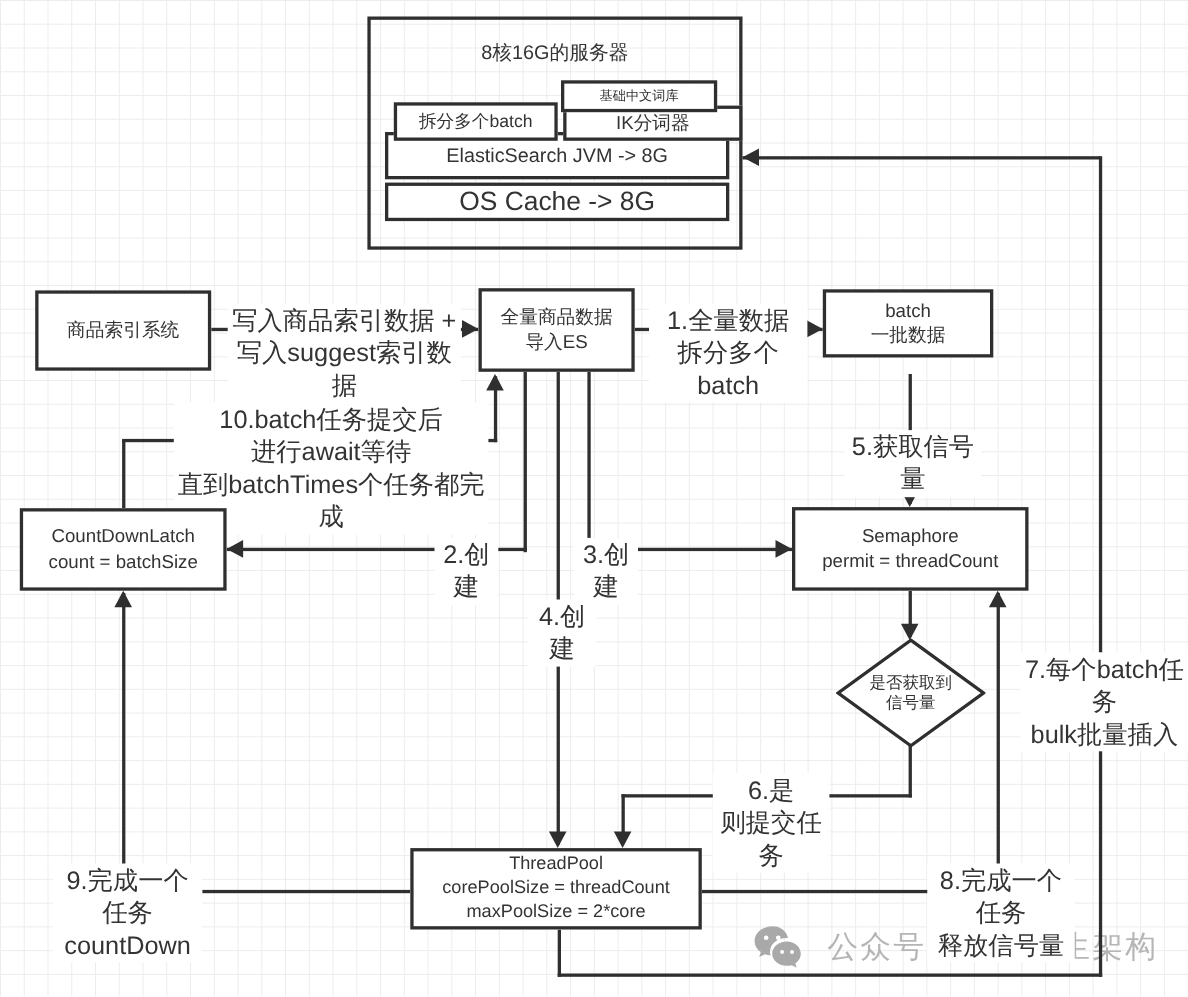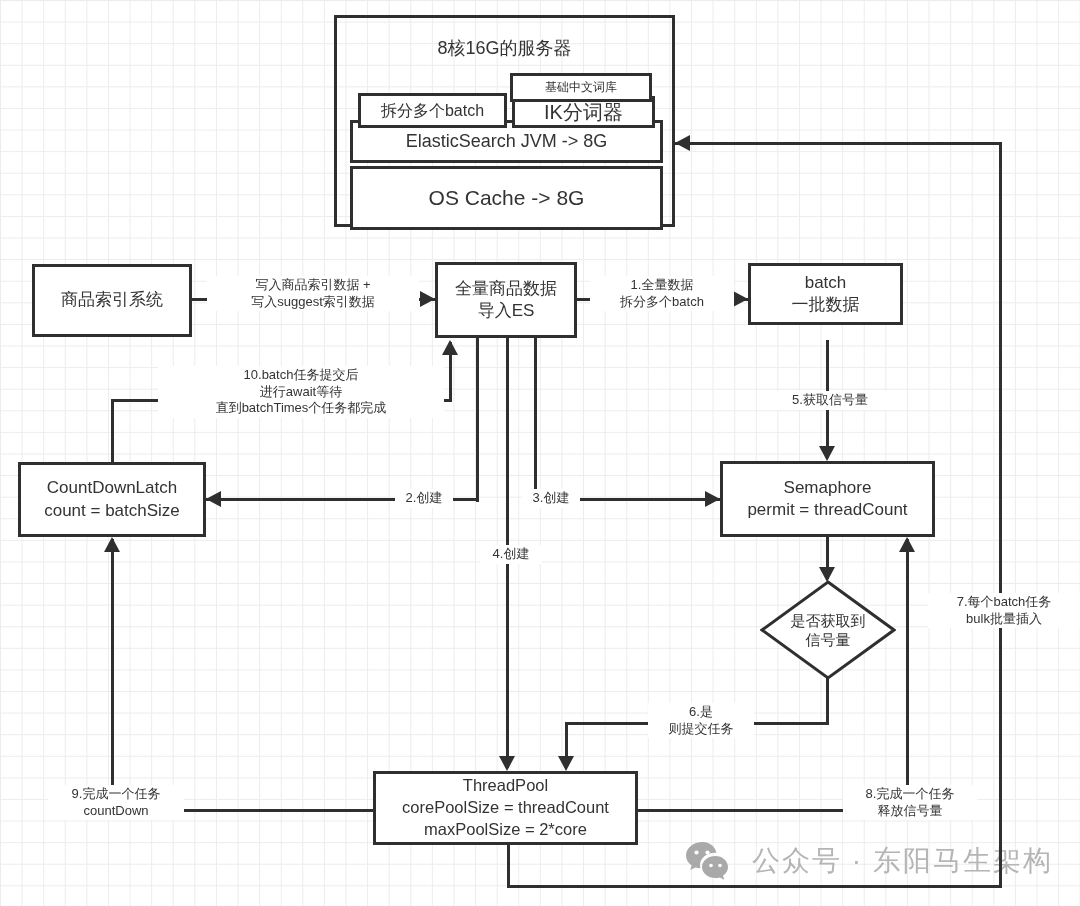--- a/index.html
+++ b/index.html
@@ -39,21 +39,21 @@
   .vl{position:absolute;width:3px;background:var(--line);z-index:1;}
   .ar{position:absolute;width:0;height:0;z-index:1;}
   .ar.right{border-top:8px solid transparent;border-bottom:8px solid transparent;border-left:15px solid var(--line);}
   .ar.left{border-top:8px solid transparent;border-bottom:8px solid transparent;border-right:15px solid var(--line);}
   .ar.up{border-left:8px solid transparent;border-right:8px solid transparent;border-bottom:15px solid var(--line);}
   .ar.down{border-left:8px solid transparent;border-right:8px solid transparent;border-top:15px solid var(--line);}
   .lbl{
     position:absolute;
     background:#fff;
     color:var(--text);
-    font-size:13px;
+    font-size:23px;
     line-height:1.28;
     text-align:center;
     white-space:pre-line;
     z-index:2;
     padding:1px 2px;
   }
   .title{
     position:absolute;
     color:var(--text);
     font-size:18px;
@@ -159,22 +159,22 @@
   <div class="lbl" style="left:928px;top:593px;width:152px">7.每个batch任务
 bulk批量插入</div>
   <div class="lbl" style="left:843px;top:785px;width:134px">8.完成一个任务
 释放信号量</div>
   <div class="lbl" style="left:48px;top:785px;width:136px">9.完成一个任务
 countDown</div>
 
   <div class="box" style="left:334px;top:15px;width:341px;height:212px;background:transparent"></div>
   <div class="title" style="left:334px;top:36px;width:341px">8核16G的服务器</div>
   <div class="box" style="left:350px;top:120px;width:313px;height:43px;font-size:18px">ElasticSearch JVM -&gt; 8G</div>
-  <div class="box" style="left:350px;top:166px;width:313px;height:64px;font-size:21px">OS Cache -&gt; 8G</div>
-  <div class="box" style="left:512px;top:96px;width:143px;height:32px;font-size:20px;z-index:4">IK分词器</div>
+  <div class="box" style="left:350px;top:166px;width:313px;height:35px;font-size:24px">OS Cache -&gt; 8G</div>
+  <div class="box" style="left:512px;top:96px;width:163px;height:32px;font-size:17px;z-index:4">IK分词器</div>
   <div class="box" style="left:358px;top:93px;width:149px;height:35px;font-size:16px;z-index:4">拆分多个batch</div>
   <div class="box" style="left:510px;top:73px;width:142px;height:29px;font-size:12px;z-index:5">基础中文词库</div>
 
   <div class="box" style="left:32px;top:264px;width:160px;height:73px">商品索引系统</div>
   <div class="box" style="left:435px;top:262px;width:142px;height:76px">全量商品数据
 导入ES</div>
   <div class="box" style="left:748px;top:263px;width:155px;height:62px">batch
 一批数据</div>
   <div class="box" style="left:18px;top:462px;width:188px;height:75px">CountDownLatch
 count = batchSize</div>

